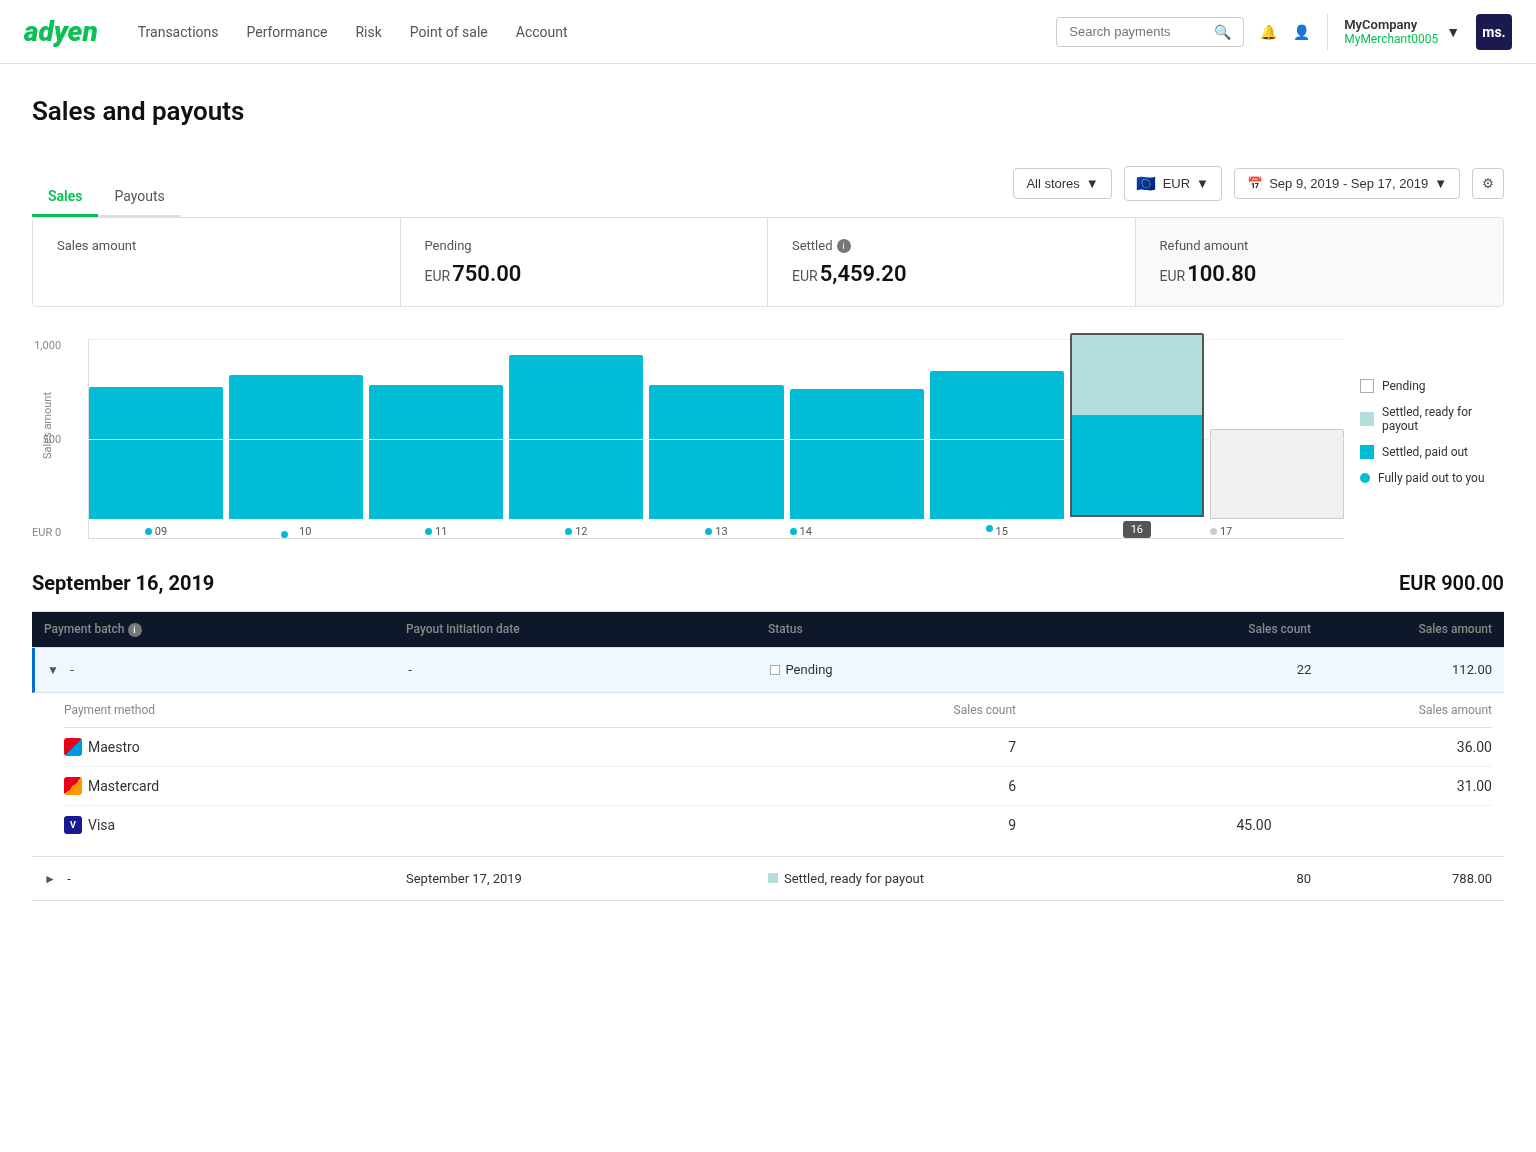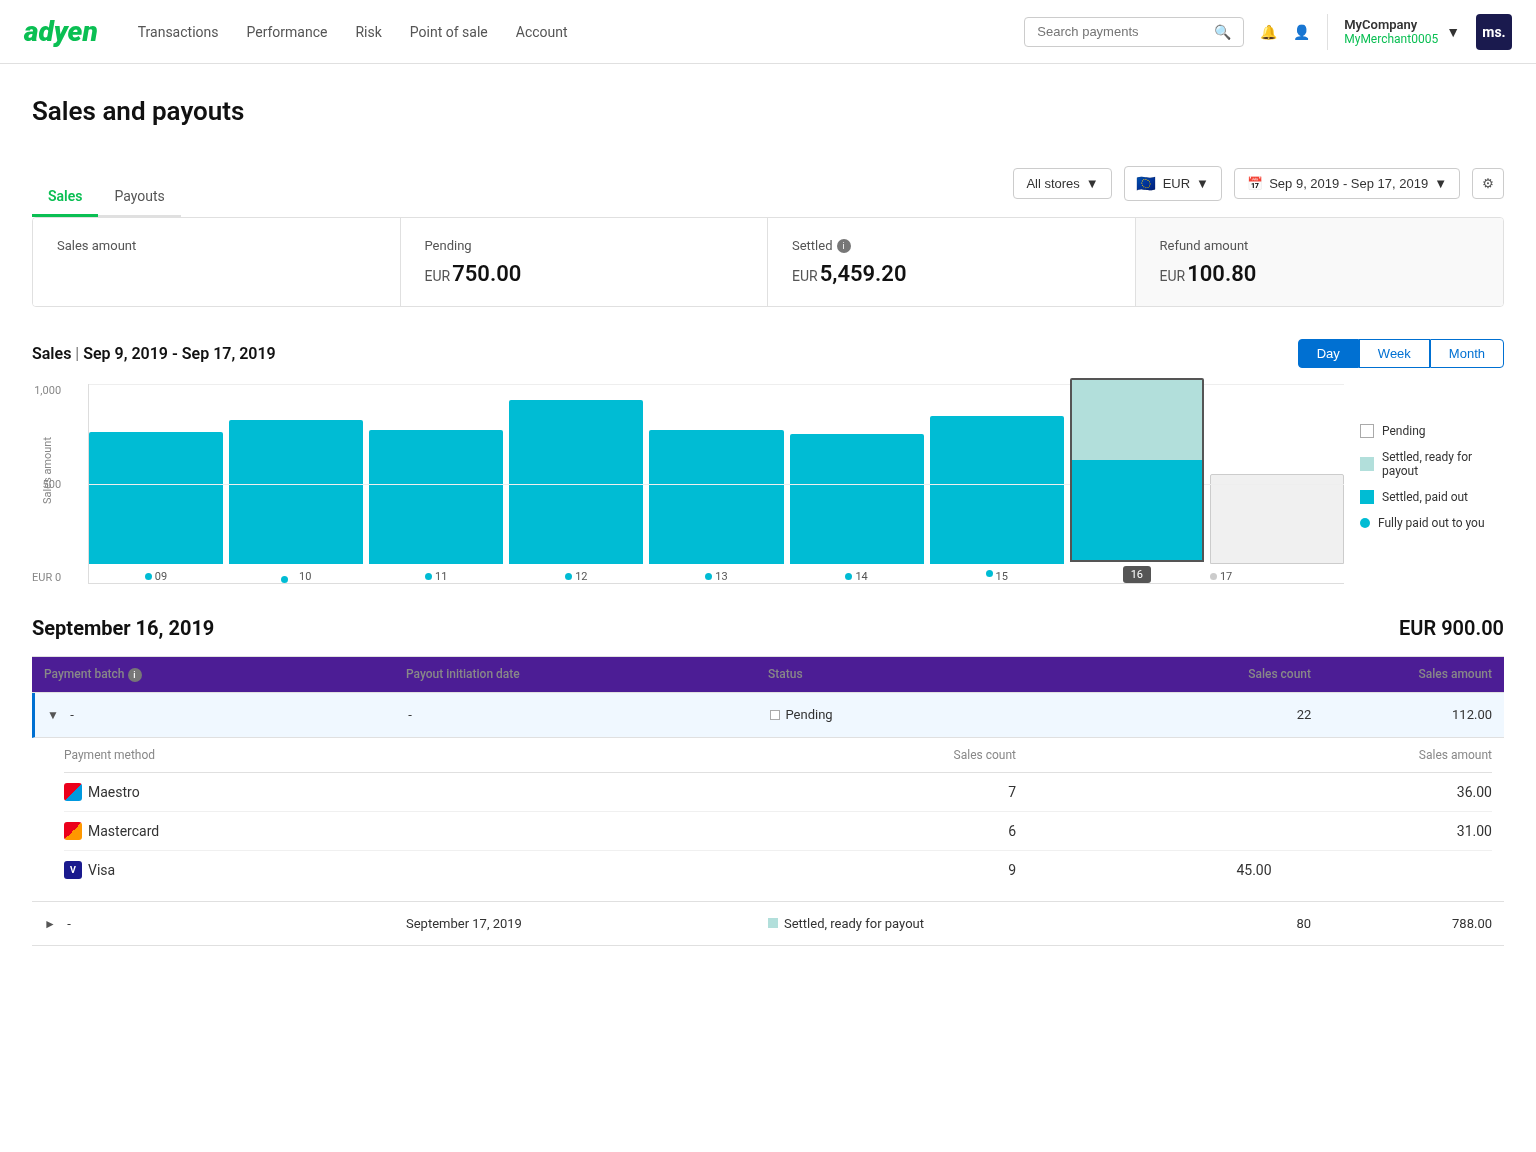--- a/index.html
+++ b/index.html
@@ -3,21 +3,21 @@
   <meta charset="utf-8">
   <style>
     * { box-sizing: border-box; margin: 0; padding: 0; }
     body { font-family: -apple-system, BlinkMacSystemFont, 'Segoe UI', Roboto, sans-serif; background: #f5f5f5; color: #333; font-size: 14px; }
 
     
     .header { background: #fff; border-bottom: 1px solid #e0e0e0; display: flex; align-items: center; padding: 0 24px; height: 64px; }
     .logo { color: #0abf53; font-size: 28px; font-weight: 900; margin-right: 40px; font-style: italic; }
     .nav { display: flex; gap: 28px; flex: 1; }
     .nav-item { color: #555; font-size: 14px; cursor: pointer; text-decoration: none; }
-    .search-bar { display: flex; align-items: center; border: 1px solid #ccc; border-radius: 4px; padding: 6px 12px; width: 220px; gap: 8px; margin-right: 16px; }
+    .search-bar { display: flex; align-items: center; border: 1px solid #ccc; border-radius: 4px; padding: 6px 12px; width: 188px; gap: 8px; margin-right: 16px; }
     .search-bar input { border: none; outline: none; font-size: 13px; color: #999; width: 100%; background: transparent; }
     .header-icons { display: flex; align-items: center; gap: 16px; margin-right: 16px; color: #555; }
     .user-section { display: flex; align-items: center; gap: 8px; cursor: pointer; border-left: 1px solid #e0e0e0; padding-left: 16px; }
     .user-name { font-weight: 600; font-size: 13px; }
     .user-merchant { color: #0abf53; font-size: 12px; }
     .avatar { background: #1a1a4e; color: #fff; width: 36px; height: 36px; border-radius: 4px; display: flex; align-items: center; justify-content: center; font-weight: 700; font-size: 14px; margin-left: 8px; }
 
     
     .main { padding: 32px 32px; background: #fff; min-height: calc(100vh - 64px); }
     .page-title { font-size: 26px; font-weight: 600; margin-bottom: 24px; color: #111; }
@@ -57,21 +57,21 @@
     .chart-legend { width: 160px; padding-left: 16px; padding-top: 40px; }
     .legend-item { display: flex; align-items: center; gap: 8px; margin-bottom: 12px; font-size: 12px; color: #333; }
     .legend-box { width: 14px; height: 14px; border: 1px solid #ccc; flex-shrink: 0; }
     .legend-dot { width: 10px; height: 10px; border-radius: 50%; flex-shrink: 0; }
 
     
     .section-header { display: flex; align-items: center; justify-content: space-between; margin-bottom: 16px; }
     .section-title { font-size: 20px; font-weight: 700; color: #111; }
     .section-amount { font-size: 20px; font-weight: 600; color: #111; }
 
-    .table-header { display: grid; grid-template-columns: 2fr 2fr 2fr 1fr 1fr; padding: 10px 12px; background: #4c1d95; border-top: 1px solid #e0e0e0; border-bottom: 1px solid #e0e0e0; }
+    .table-header { display: grid; grid-template-columns: 2fr 2fr 2fr 1fr 1fr; padding: 10px 12px; background: #0f172a; border-top: 1px solid #e0e0e0; border-bottom: 1px solid #e0e0e0; }
     .th { font-size: 12px; color: #888; font-weight: 500; }
     .th.right { text-align: right; }
 
     .table-row { display: grid; grid-template-columns: 2fr 2fr 2fr 1fr 1fr; padding: 14px 12px; border-bottom: 1px solid #e0e0e0; align-items: center; }
     .table-row.expanded { background: #f0f8ff; border-left: 3px solid #0070d2; }
     .td { font-size: 13px; color: #333; }
     .td.right { text-align: right; }
 
     .status-badge { display: inline-flex; align-items: center; gap: 6px; }
     .status-square { width: 10px; height: 10px; border: 1px solid; flex-shrink: 0; }
@@ -172,32 +172,20 @@
     </div>
     <div class="stat-card">
       <div class="stat-label">Refund amount</div>
       <div class="stat-value">
         <span class="currency">EUR</span><span>100.80</span>
       </div>
     </div>
   </div>
 
   <div class="chart-section">
-    <div class="chart-header">
-      <div class="chart-title">
-        <span>Sales</span>
-        <span style="color:#777; font-weight:400;"> | </span>
-        <span>Sep 9, 2019 - Sep 17, 2019</span>
-      </div>
-      <div class="time-btns">
-        <button class="time-btn active">Day</button>
-        <button class="time-btn">Week</button>
-        <button class="time-btn">Month</button>
-      </div>
-    </div>
 
     <div class="chart-container">
       <div class="chart-area">
         <div style="position:relative; padding-left:56px;">
 
           <div style="position:absolute; left:0; top:0; height:200px; display:flex; flex-direction:column; justify-content:space-between; align-items:flex-end; padding-right:8px;">
             <span style="font-size:11px;color:#888;">1,000</span>
             <span style="font-size:11px;color:#888;">500</span>
             <span style="font-size:11px;color:#888;">EUR 0</span>
           </div>
@@ -242,21 +230,21 @@
             </div>
 
             <div style="flex:1;display:flex;flex-direction:column;align-items:center;">
               <div style="width:100%;height:134px;background:#00bcd4;border-radius:2px 2px 0 0;"></div>
               <div style="margin-top:6px;display:flex;align-items:center;gap:3px;">
                   <span style="width:7px;height:7px;border-radius:50%;background:#00bcd4;display:inline-block;"></span>
                   <span style="font-size:11px;color:#555;">13</span>
                 </div>
             </div>
 
-            <div style="flex:1;display:flex;flex-direction:column;align-items:center;">
+            <div style="flex:1;display:flex;flex-direction:column;">
               <div style="width:100%;height:130px;background:#00bcd4;border-radius:2px 2px 0 0;"></div>
               <div style="margin-top:6px;display:flex;align-items:center;gap:3px;">
                   <span style="width:7px;height:7px;border-radius:50%;background:#00bcd4;display:inline-block;"></span>
                   <span style="font-size:11px;color:#555;">14</span>
                 </div>
             </div>
 
             <div style="flex:1;display:flex;flex-direction:column;align-items:center;">
               <div style="width:100%;height:148px;background:#00bcd4;border-radius:2px 2px 0 0;"></div>
               <div style="margin-top:6px;display:flex;align-items:flex-start;gap:3px;">

